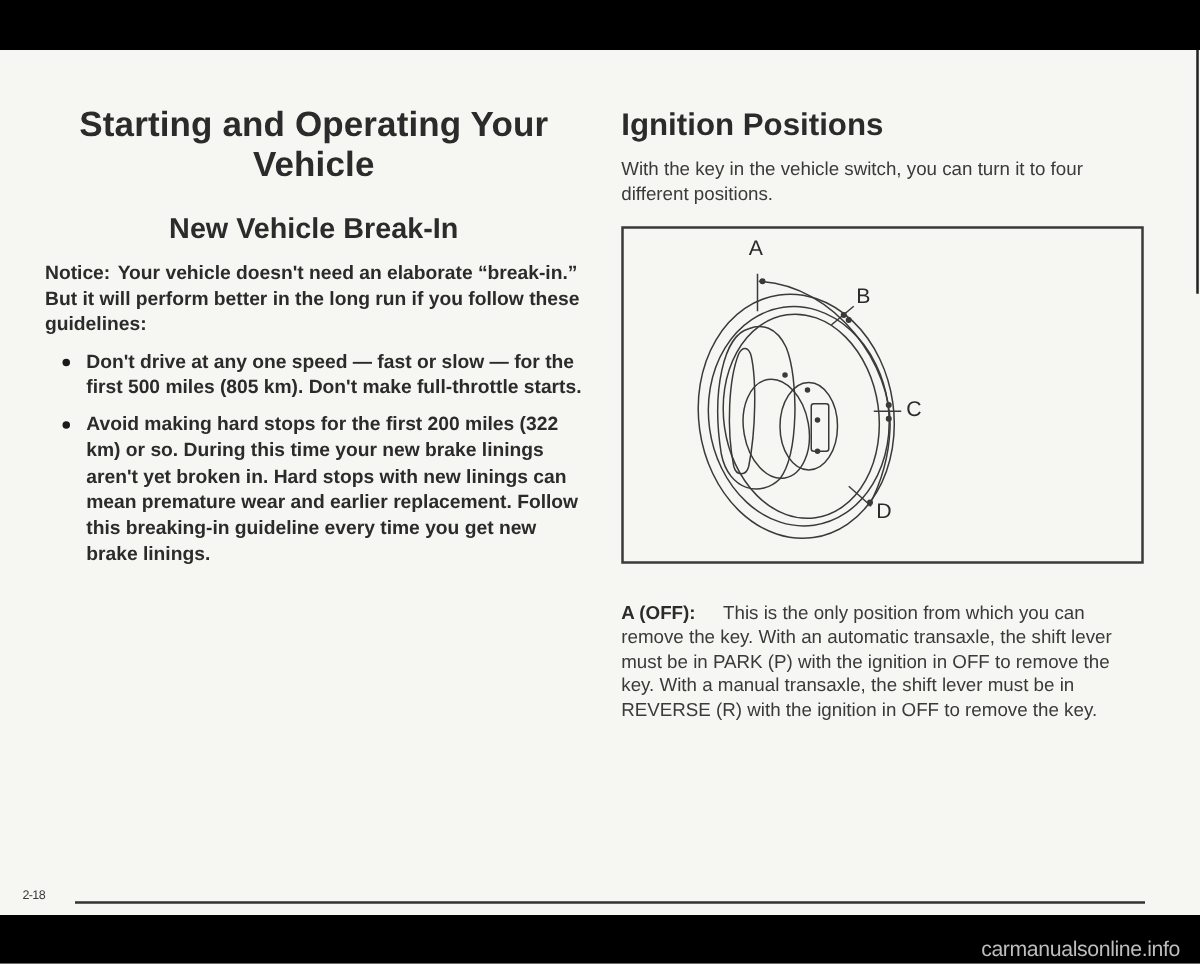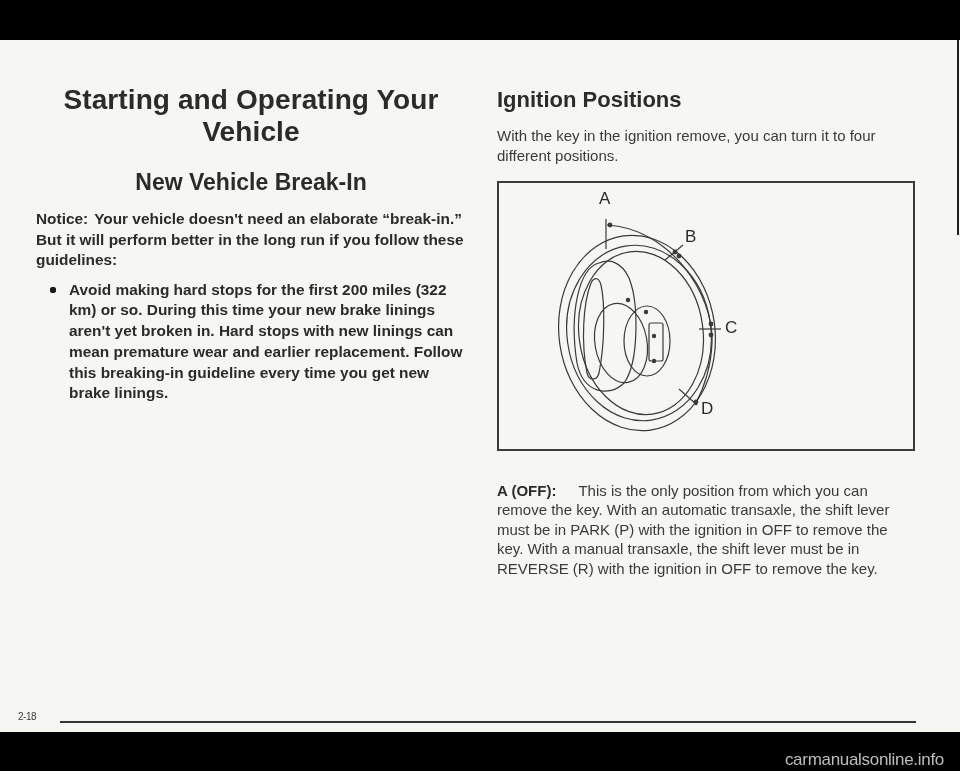--- a/index.html
+++ b/index.html
@@ -51,21 +51,21 @@
       margin-bottom: 9px;
     }
     ul.bullets li .dot {
       position: absolute; left: 14px; top: 7px; width: 6px; height: 6px;
       border-radius: 50%; background: #1a1a1a;
     }
 
     
     .col-right { position: absolute; left: 497px; top: 86px; width: 420px; }
     .h2 {
-      font-size: 22px; font-weight: bold; line-height: 28px; color: #2b2b2b;
+      font-size: 25px; font-weight: bold; line-height: 28px; color: #2b2b2b;
     }
     .intro {
       margin-top: 12px;
       font-size: 15px; line-height: 19.5px; color: #3a3a3a; width: 420px;
     }
     .figure {
       position: absolute; left: 497px; top: 181px; width: 418px; height: 270px;
       border: 2px solid #3a3a3a; background: #f6f6f2;
     }
     .figure svg { position: absolute; left: 0; top: 0; }
@@ -97,31 +97,32 @@
 
 <div class="col-left">
   <h1 class="title">Starting and Operating Your Vehicle</h1>
   <h2 class="subtitle">New Vehicle Break-In</h2>
   <p class="notice">
     <span class="lead">Notice:</span><span>Your vehicle doesn't need an elaborate “break-in.” But it will perform better in the long run if you follow these guidelines:</span>
   </p>
   <ul class="bullets">
     <li>
       <span class="dot"></span>
+      <span>Don't drive at any one speed — fast or slow — for the first 500 miles (805 km). Don't make full-throttle starts.</span>
     </li>
     <li>
       <span class="dot"></span>
       <span>Avoid making hard stops for the first 200 miles (322 km) or so. During this time your new brake linings aren't yet broken in. Hard stops with new linings can mean premature wear and earlier replacement. Follow this breaking-in guideline every time you get new brake linings.</span>
     </li>
   </ul>
 </div>
 
 <div class="col-right">
   <h2 class="h2">Ignition Positions</h2>
-  <p class="intro">With the key in the ignition remove, you can turn it to four different positions.</p>
+  <p class="intro">With the key in the vehicle switch, you can turn it to four different positions.</p>
 </div>
 
 <div class="figure">
   <svg width="414" height="266" viewBox="0 0 414 266" fill="none" stroke="#3a3a3a" stroke-width="1.2">
 
     <ellipse cx="138" cy="150" rx="78" ry="98" transform="rotate(-8 138 150)"></ellipse>
     <ellipse cx="140" cy="150" rx="72" ry="88" transform="rotate(-8 140 150)"></ellipse>
     <ellipse cx="142" cy="150" rx="62" ry="82" transform="rotate(-8 142 150)"></ellipse>
 
     <path d="M100 80 C80 85, 70 130, 78 180 C84 210, 110 215, 125 200 C140 180, 140 120, 130 95 C122 78, 110 76, 100 80 Z"></path>

